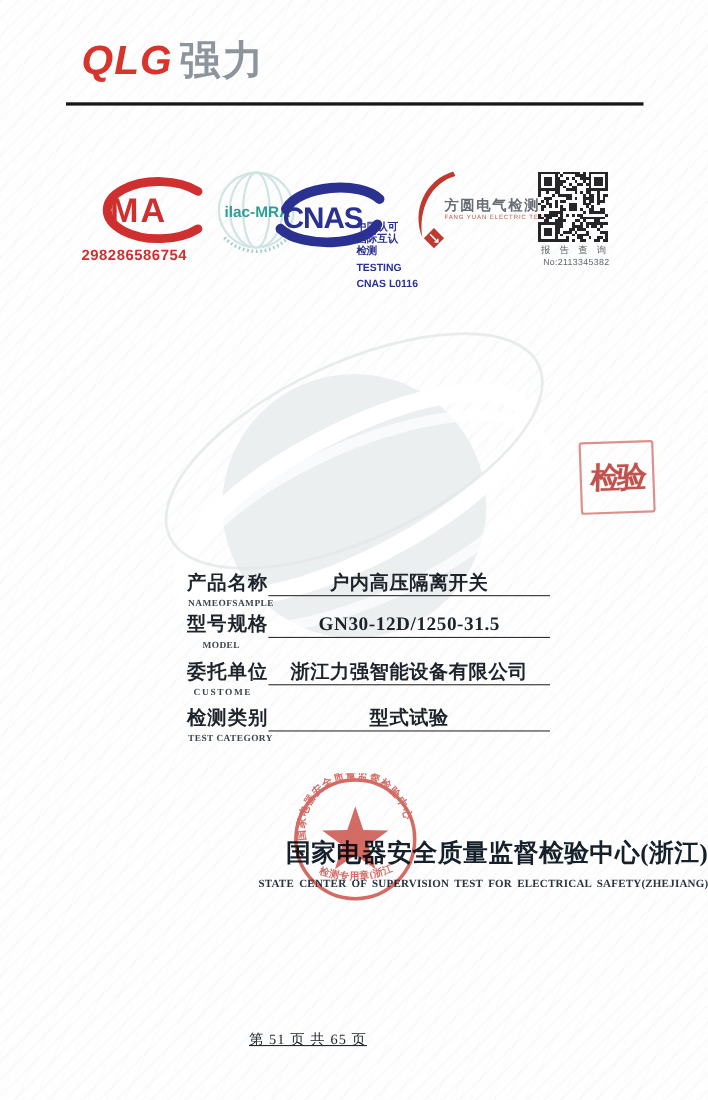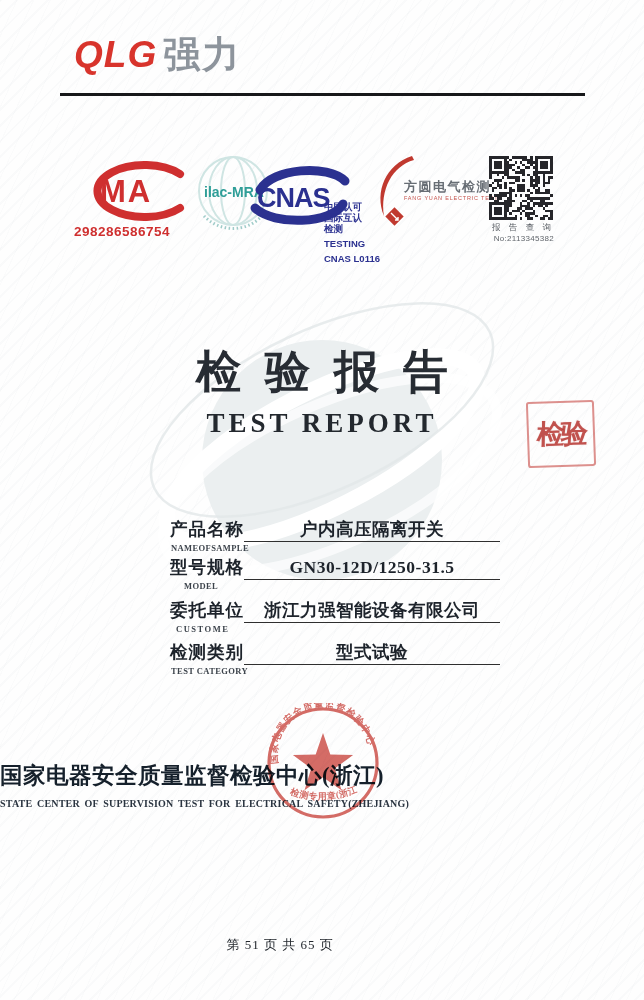--- a/index.html
+++ b/index.html
@@ -55,29 +55,29 @@
     transform:skewX(-3deg);text-shadow:0 0 1px rgba(182,52,48,.35);}
   
   .field-row{position:absolute;left:170px;width:330px;height:26px;display:flex;z-index:1;}
   .field-label-wrap{position:relative;flex:0 0 auto;}
   .field-label{font-size:17.5px;font-weight:600;color:#1d232b;letter-spacing:1px;line-height:26px;}
   .field-sublabel{position:absolute;left:1px;top:27px;font-size:8.5px;font-weight:600;
     color:#3c434b;letter-spacing:.4px;white-space:nowrap;}
   .field-line{flex:1 1 auto;border-bottom:1.5px solid #2f2f2f;text-align:center;}
   .field-value{font-size:17.5px;font-weight:600;color:#1d232b;line-height:26px;letter-spacing:.5px;}
   
-  .org{position:absolute;left:0;top:760px;width:644px;text-align:left;z-index:1;}
+  .org{position:absolute;left:0;top:760px;width:644px;text-align:right;z-index:1;}
   .org-cn{font-size:22.5px;font-weight:700;color:#15202b;letter-spacing:.5px;}
   .org-en{margin-top:7px;font-size:10px;font-weight:700;color:#2a3440;letter-spacing:.2px;word-spacing:2px;}
   .org-company{margin-top:8px;font-size:15px;font-weight:700;color:#1d2835;letter-spacing:4px;}
   .seal{position:absolute;left:263px;top:703px;width:120px;height:120px;z-index:3;
     opacity:.82;mix-blend-mode:multiply;}
   
   .footer{position:absolute;left:0;top:936px;width:560px;text-align:center;
-    font-size:13px;color:#23282e;letter-spacing:1px;}
+    font-size:13px;color:#23282e;letter-spacing:1px;text-decoration:underline;}
 </style>
 </head>
 <body>
 
 <div class="page">
 
   <svg class="watermark" width="380" height="320" viewBox="0 0 380 320">
     <circle cx="182" cy="170" r="120" fill="#ebeff0"></circle>
     <ellipse cx="182" cy="160" rx="172" ry="58" fill="none" stroke="#ffffff" stroke-width="16" transform="rotate(-27 182 160)"></ellipse>
     <ellipse cx="190" cy="185" rx="180" ry="70" fill="none" stroke="#ffffff" stroke-width="10" transform="rotate(-24 190 185)" opacity=".7"></ellipse>
@@ -448,24 +448,20 @@
             <rect x="21" y="24" width="1" height="1"></rect>
             <rect x="23" y="24" width="1" height="1"></rect>
             <rect x="24" y="24" width="1" height="1"></rect>
             <rect x="11" y="11" width="3" height="3" fill="#e8dcdc"></rect>
           </svg></div>
       <div class="qr-caption">报 告 查 询</div>
       <div class="qr-number">No:2113345382</div>
     </div>
   </div>
 
-  <div class="title-block">
-    <div><span class="title-cn">检验报告</span></div>
-    <div class="title-en">TEST REPORT</div>
-  </div>
 
   <div class="stamp">
     <span>检验</span>
   </div>
 
   <div class="field-row" style="top:516px">
     <div class="field-label-wrap">
       <span class="field-label">产品名称</span>
       <span class="field-sublabel">NAMEOFSAMPLE</span>
     </div>

